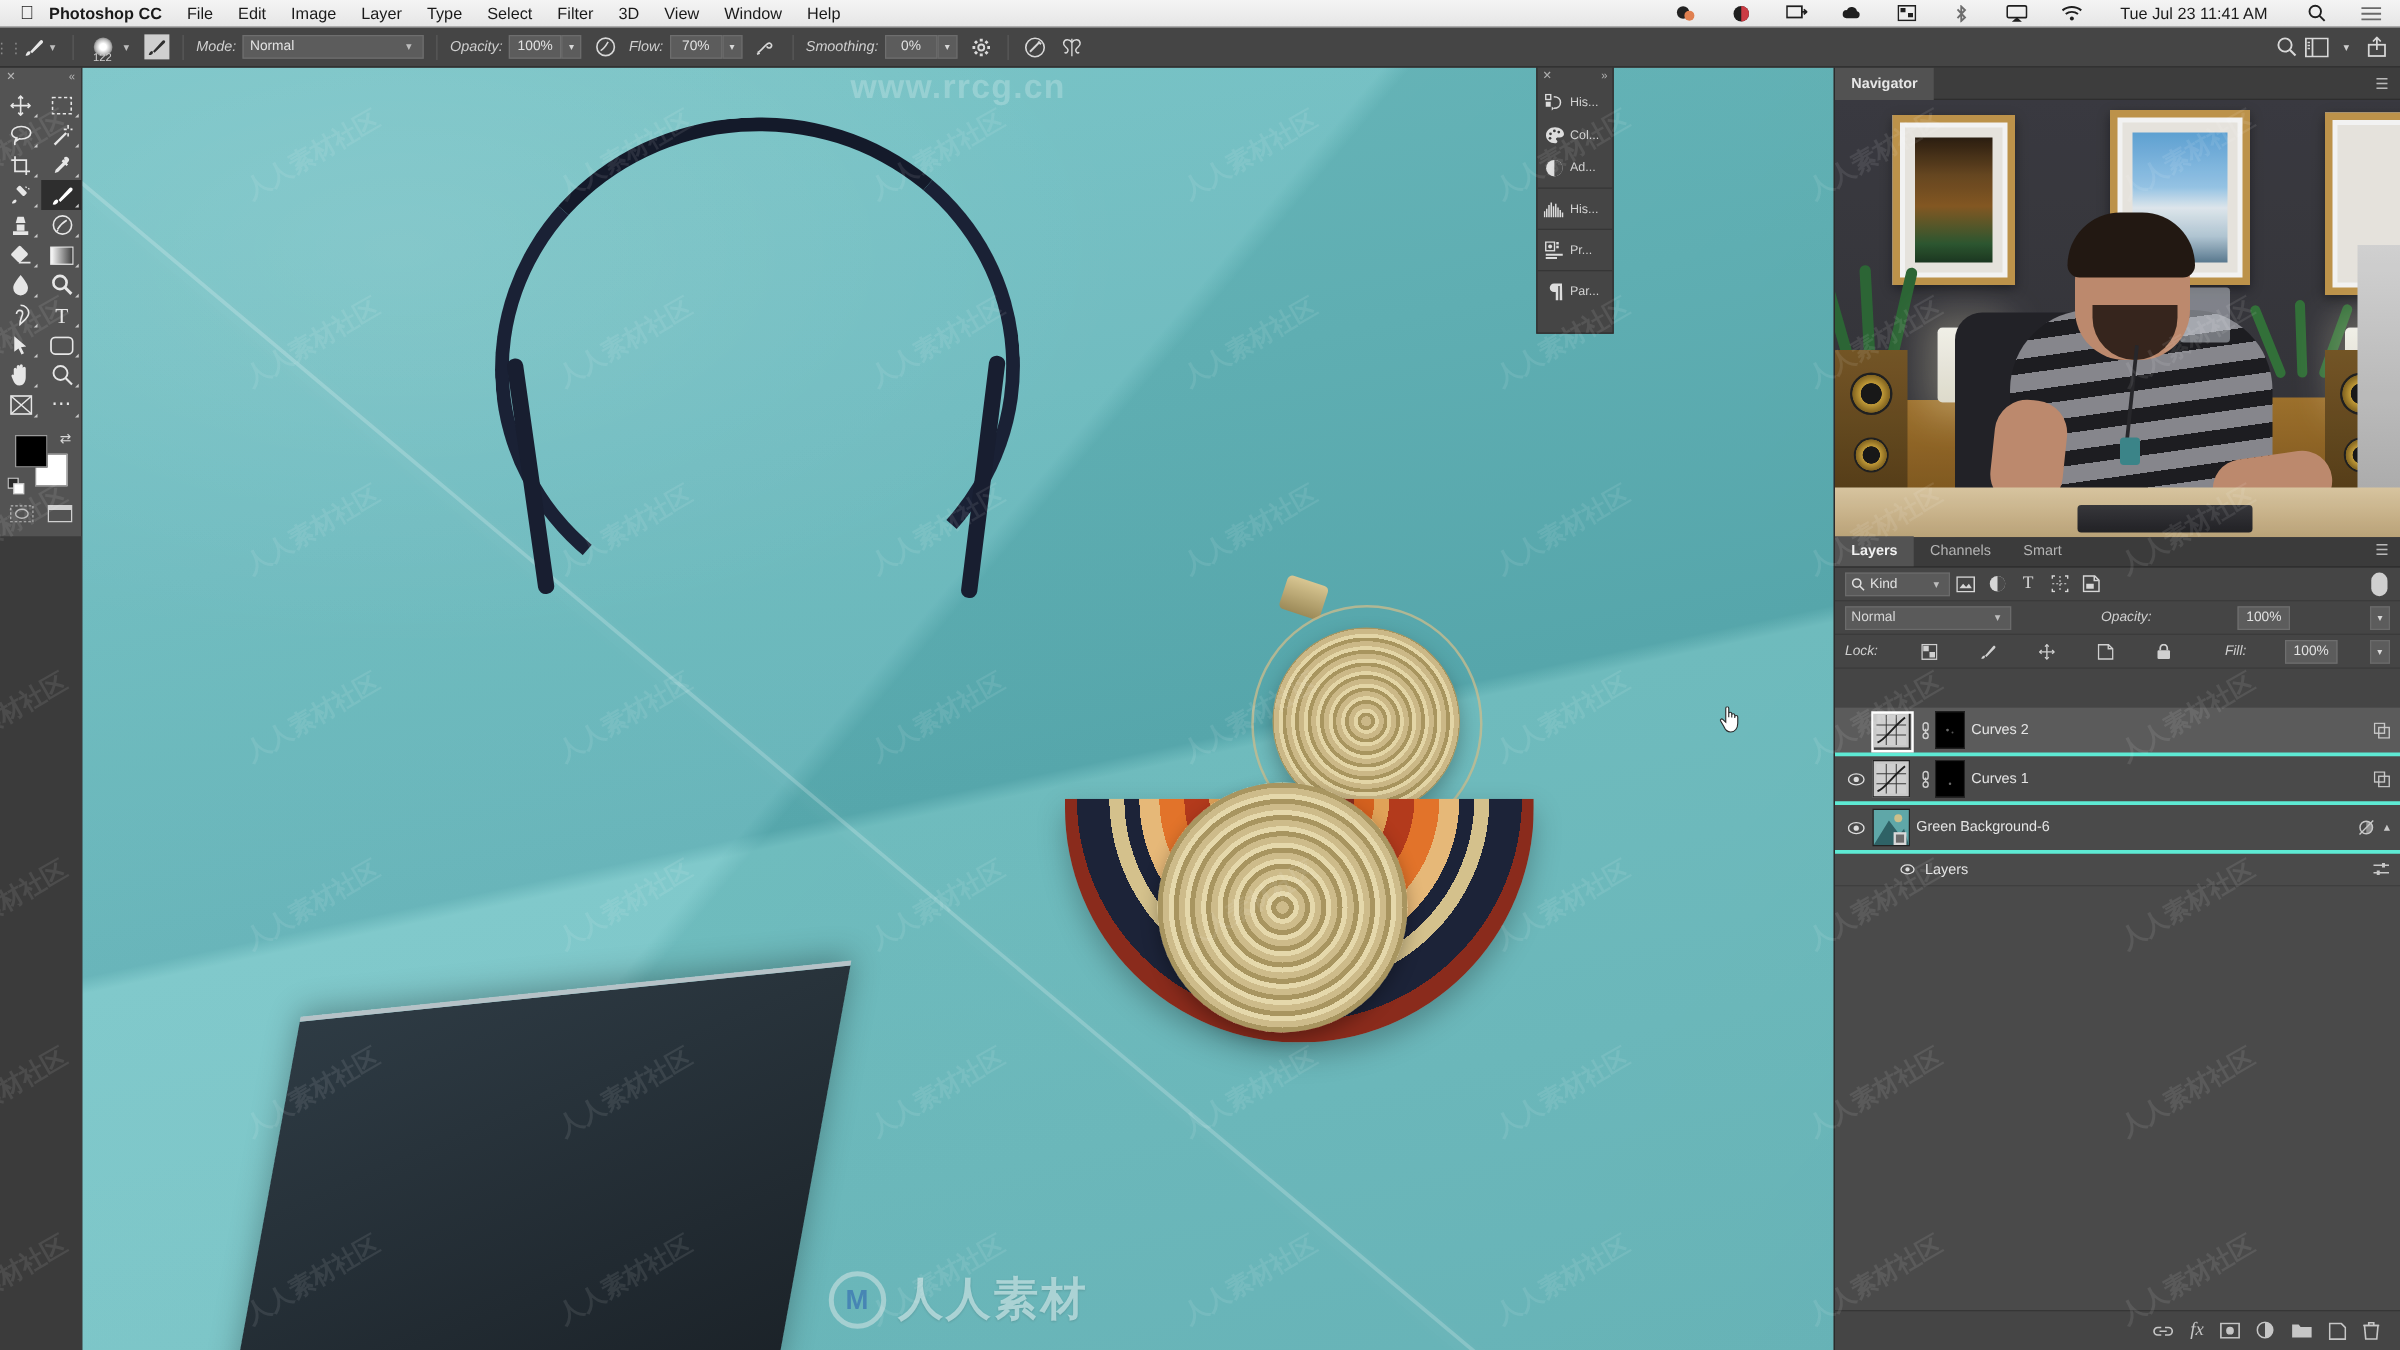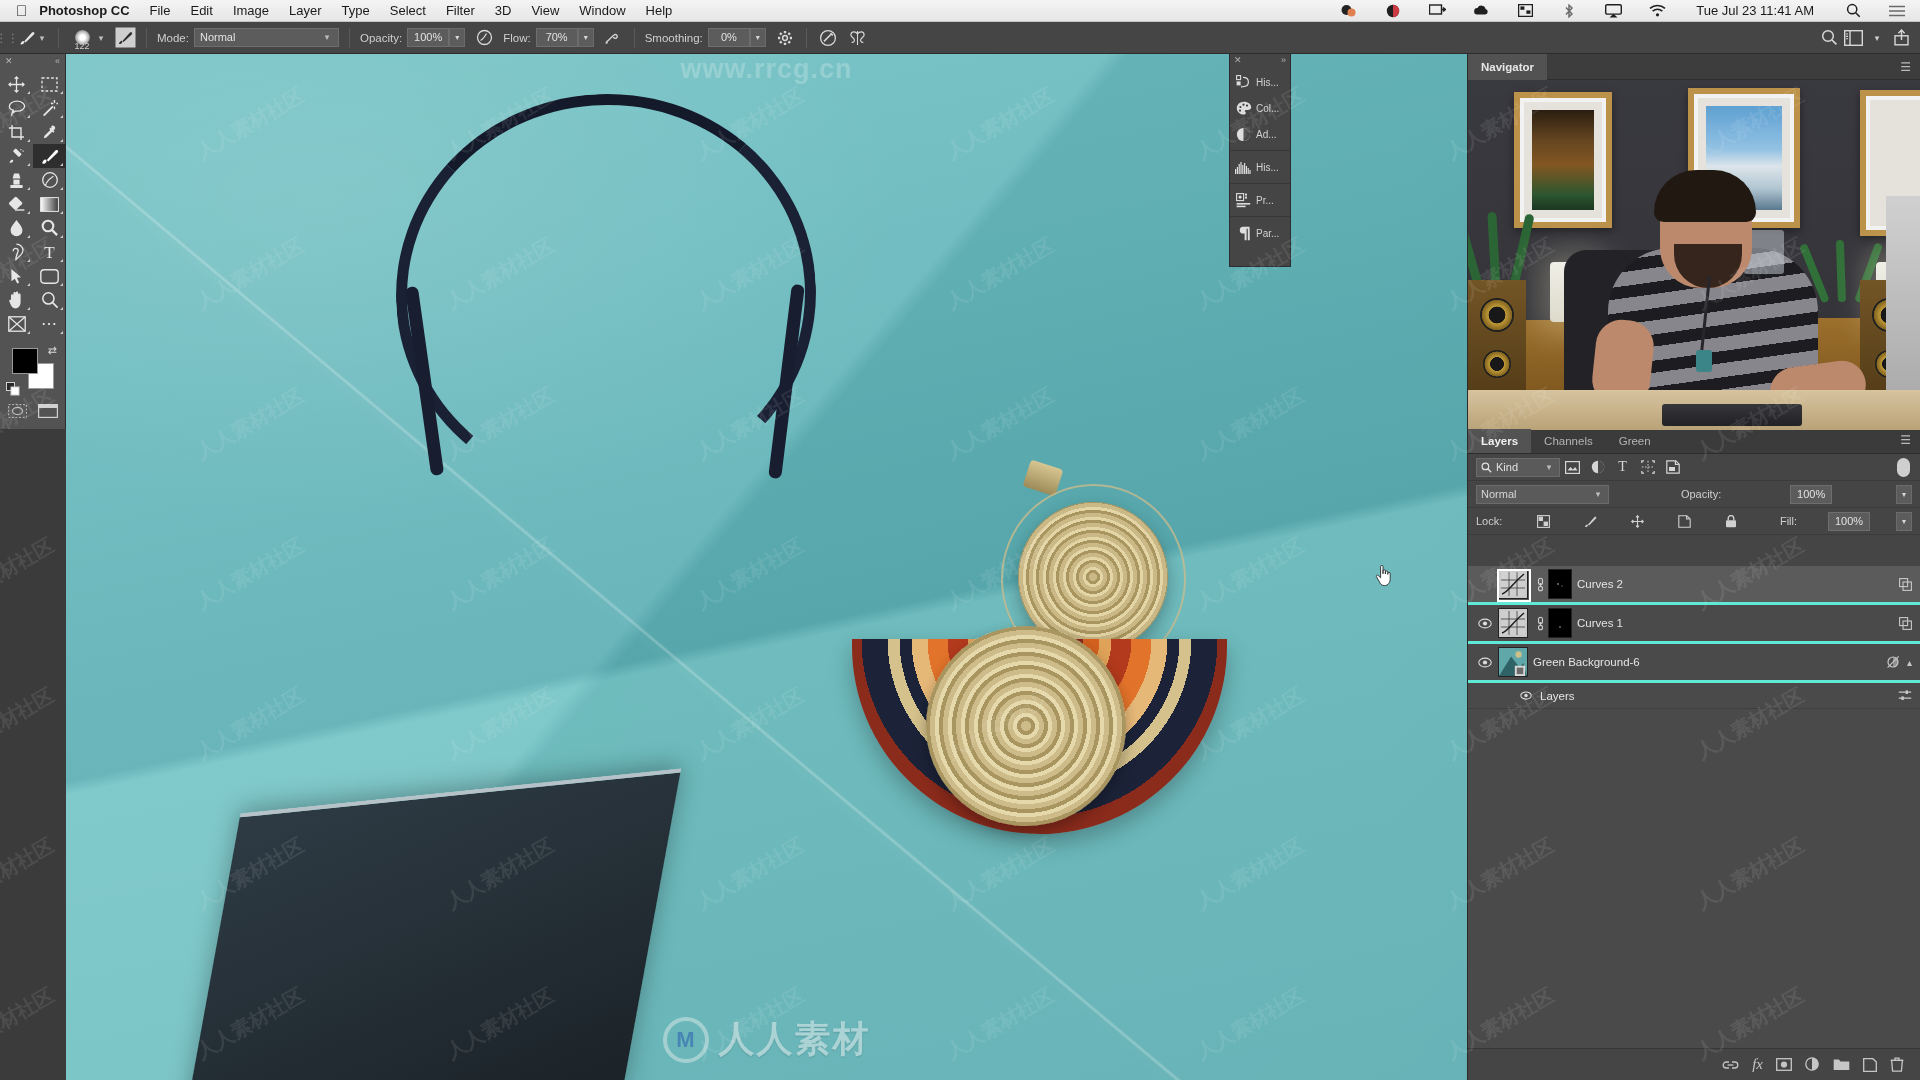--- a/index.html
+++ b/index.html
@@ -36,21 +36,21 @@
   .opt-grip{ width:14px; height:32px; display:flex; align-items:center; justify-content:center; color:#8a8a8a;}
   .opt-cell{ display:flex; align-items:center; height:32px; padding:0 4px; }
   .divider-v{ width:1px; height:20px; background:#5a5a5a; margin:0 6px; }
   .brush-preview{ width:26px; height:22px; position:relative; display:flex; align-items:center; justify-content:center;}
   .brush-dot{ width:15px;height:15px;border-radius:50%;
     background:radial-gradient(circle,#fff 25%,#bdbdbd 55%,#6a6a6a 80%,#5a5a5a 100%);}
   .brush-size{ position:absolute; bottom:-2px; left:50%; transform:translateX(-50%); font-size:9px; color:#cfcfcf;}
   .caret{ display:inline-block; width:12px; text-align:center; color:#bdbdbd; font-size:9px; }
   .caret-box{ width:16px; height:19px; background:#5c5c5c; border:1px solid #6b6b6b;
      display:flex;align-items:center;justify-content:center; color:#d8d8d8; font-size:8px;}
-  .lbl{ color:#cfcfcf; margin-right:5px; white-space:nowrap;}
+  .lbl{ color:#cfcfcf; margin-right:5px; white-space:nowrap;font-style:italic;}
   .field{ background:#5c5c5c; border:1px solid #6e6e6e; color:#e2e2e2;
      height:19px; line-height:17px; padding:0 5px; font-size:11px; }
   .field.sel{ width:145px; display:flex; align-items:center; justify-content:space-between; }
   .field.num{ width:42px; text-align:center; }
   .icobtn{ width:22px;height:22px;display:flex;align-items:center;justify-content:center;color:#cfcfcf;}
   .optbar-right{ margin-left:auto; display:flex; align-items:center; gap:2px; padding-right:8px; }
 
   
   .workspace{ position:absolute; left:0; top:54px; width:1920px; height:1026px; background:#3b3b3b; }
 
@@ -889,21 +889,21 @@
           <div class="desk"></div>
           <div class="tablet"></div>
           <div class="scene-dim"></div>
         </div>
       </div>
 
       <div class="lp">
         <div class="lp-tabs">
           <div class="lp-tab active">Layers</div>
           <div class="lp-tab">Channels</div>
-          <div class="lp-tab">Green</div>
+          <div class="lp-tab">Smart</div>
           <div class="lp-menu">☰</div>
         </div>
 
         <div class="lp-row">
           <div class="search-kind">
             <span>
               <svg width="11" height="11" viewBox="0 0 11 11">
                   <circle cx="4.4" cy="4.4" r="3.3" fill="none" stroke="#e0e0e0" stroke-width="1.2"></circle>
                   <path d="M7 7l3.2 3.2" stroke="#e0e0e0" stroke-width="1.3"></path>
                 </svg>

